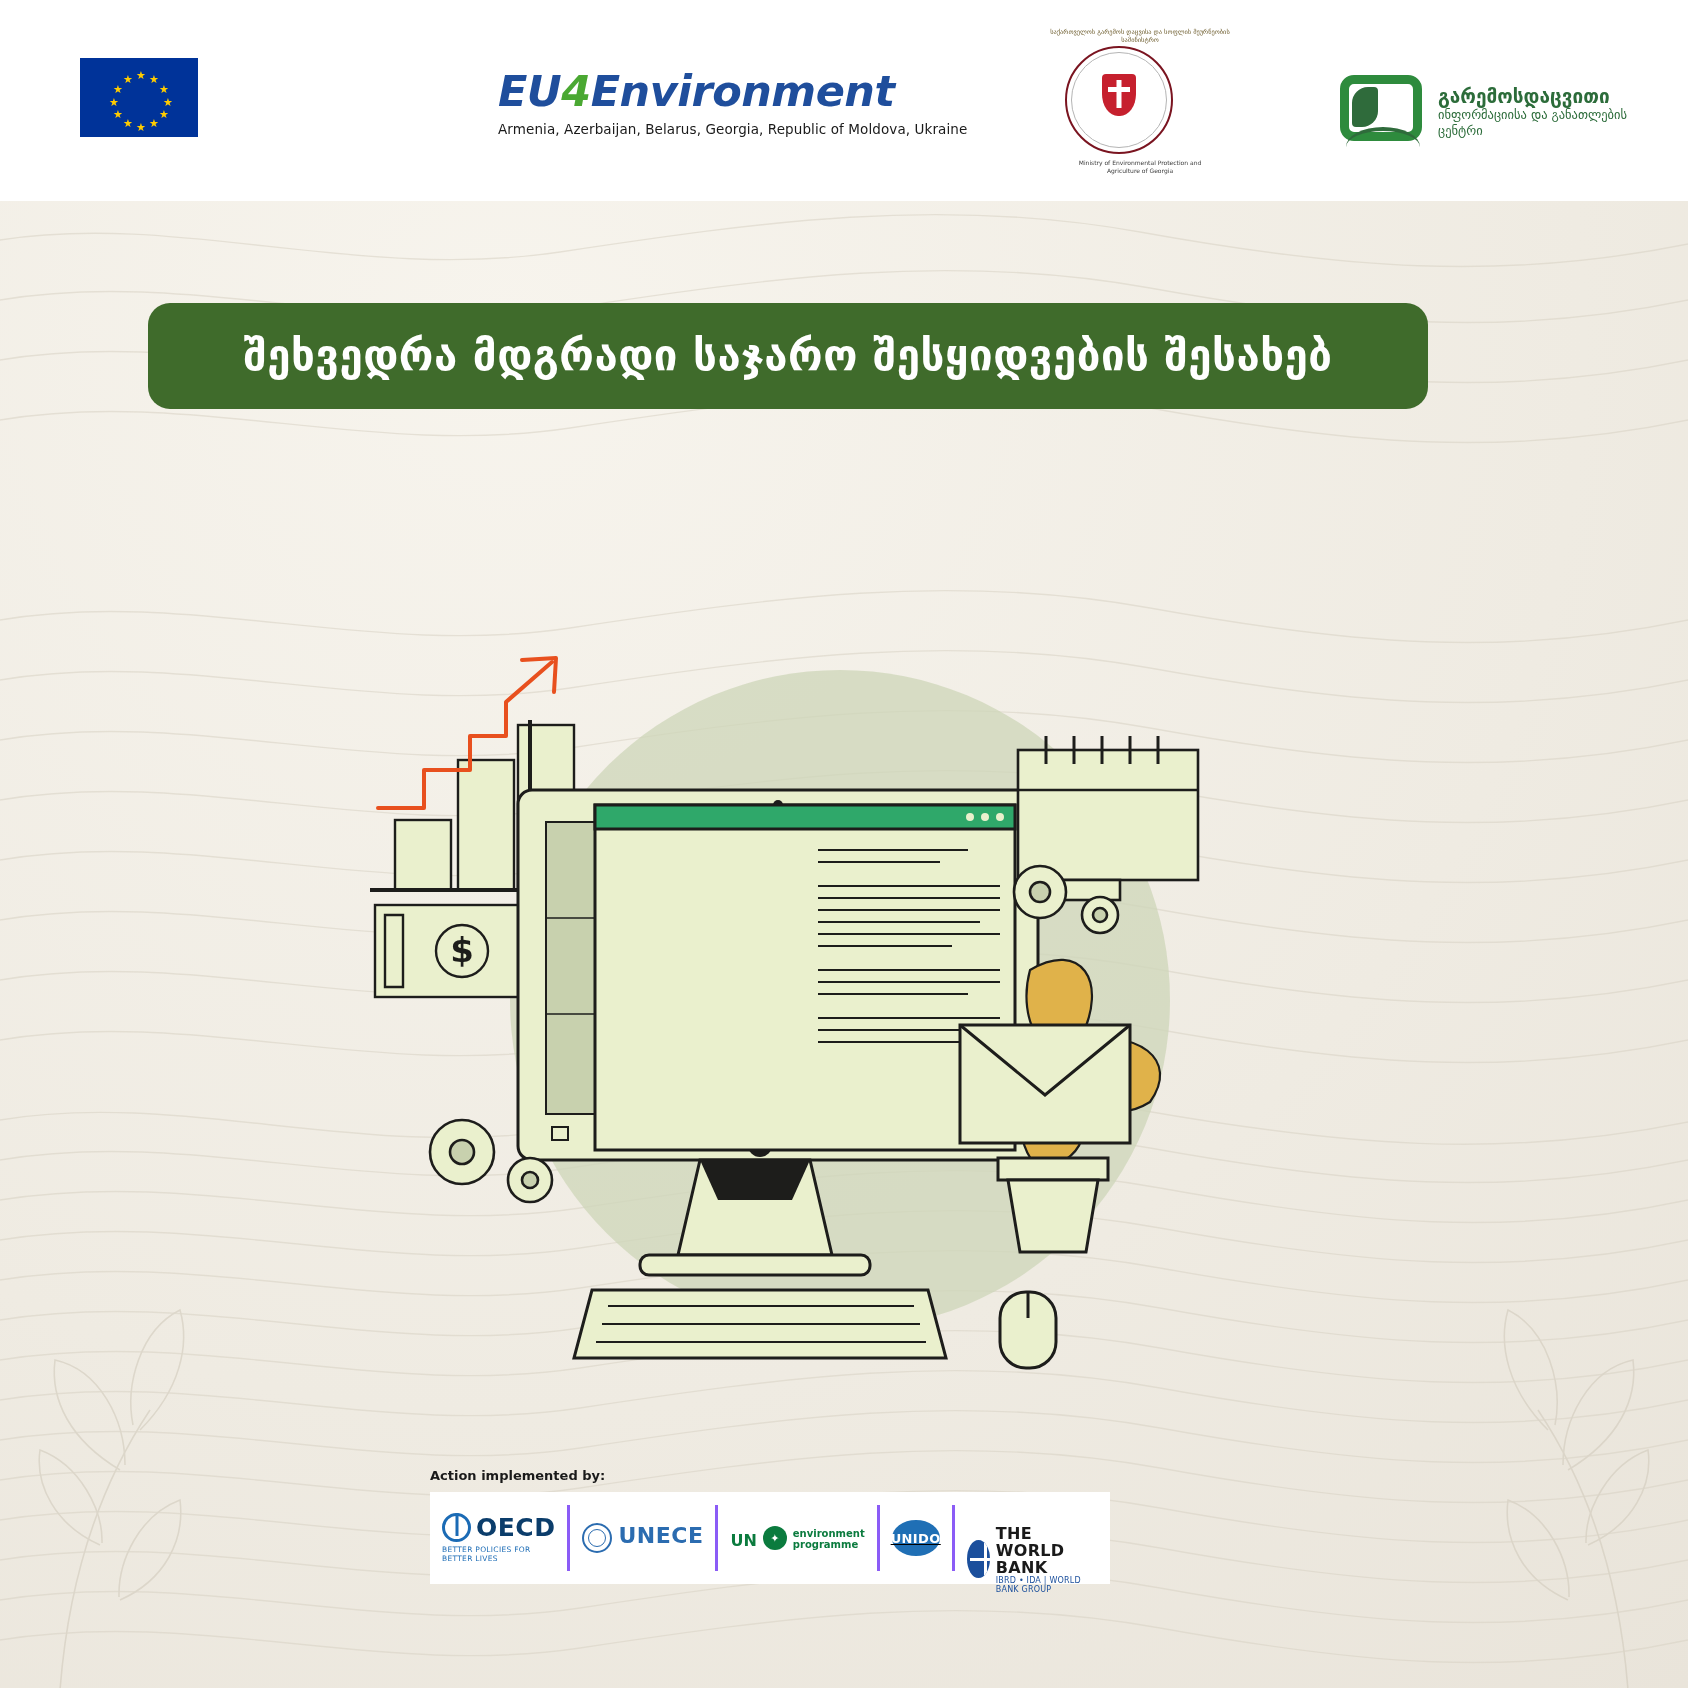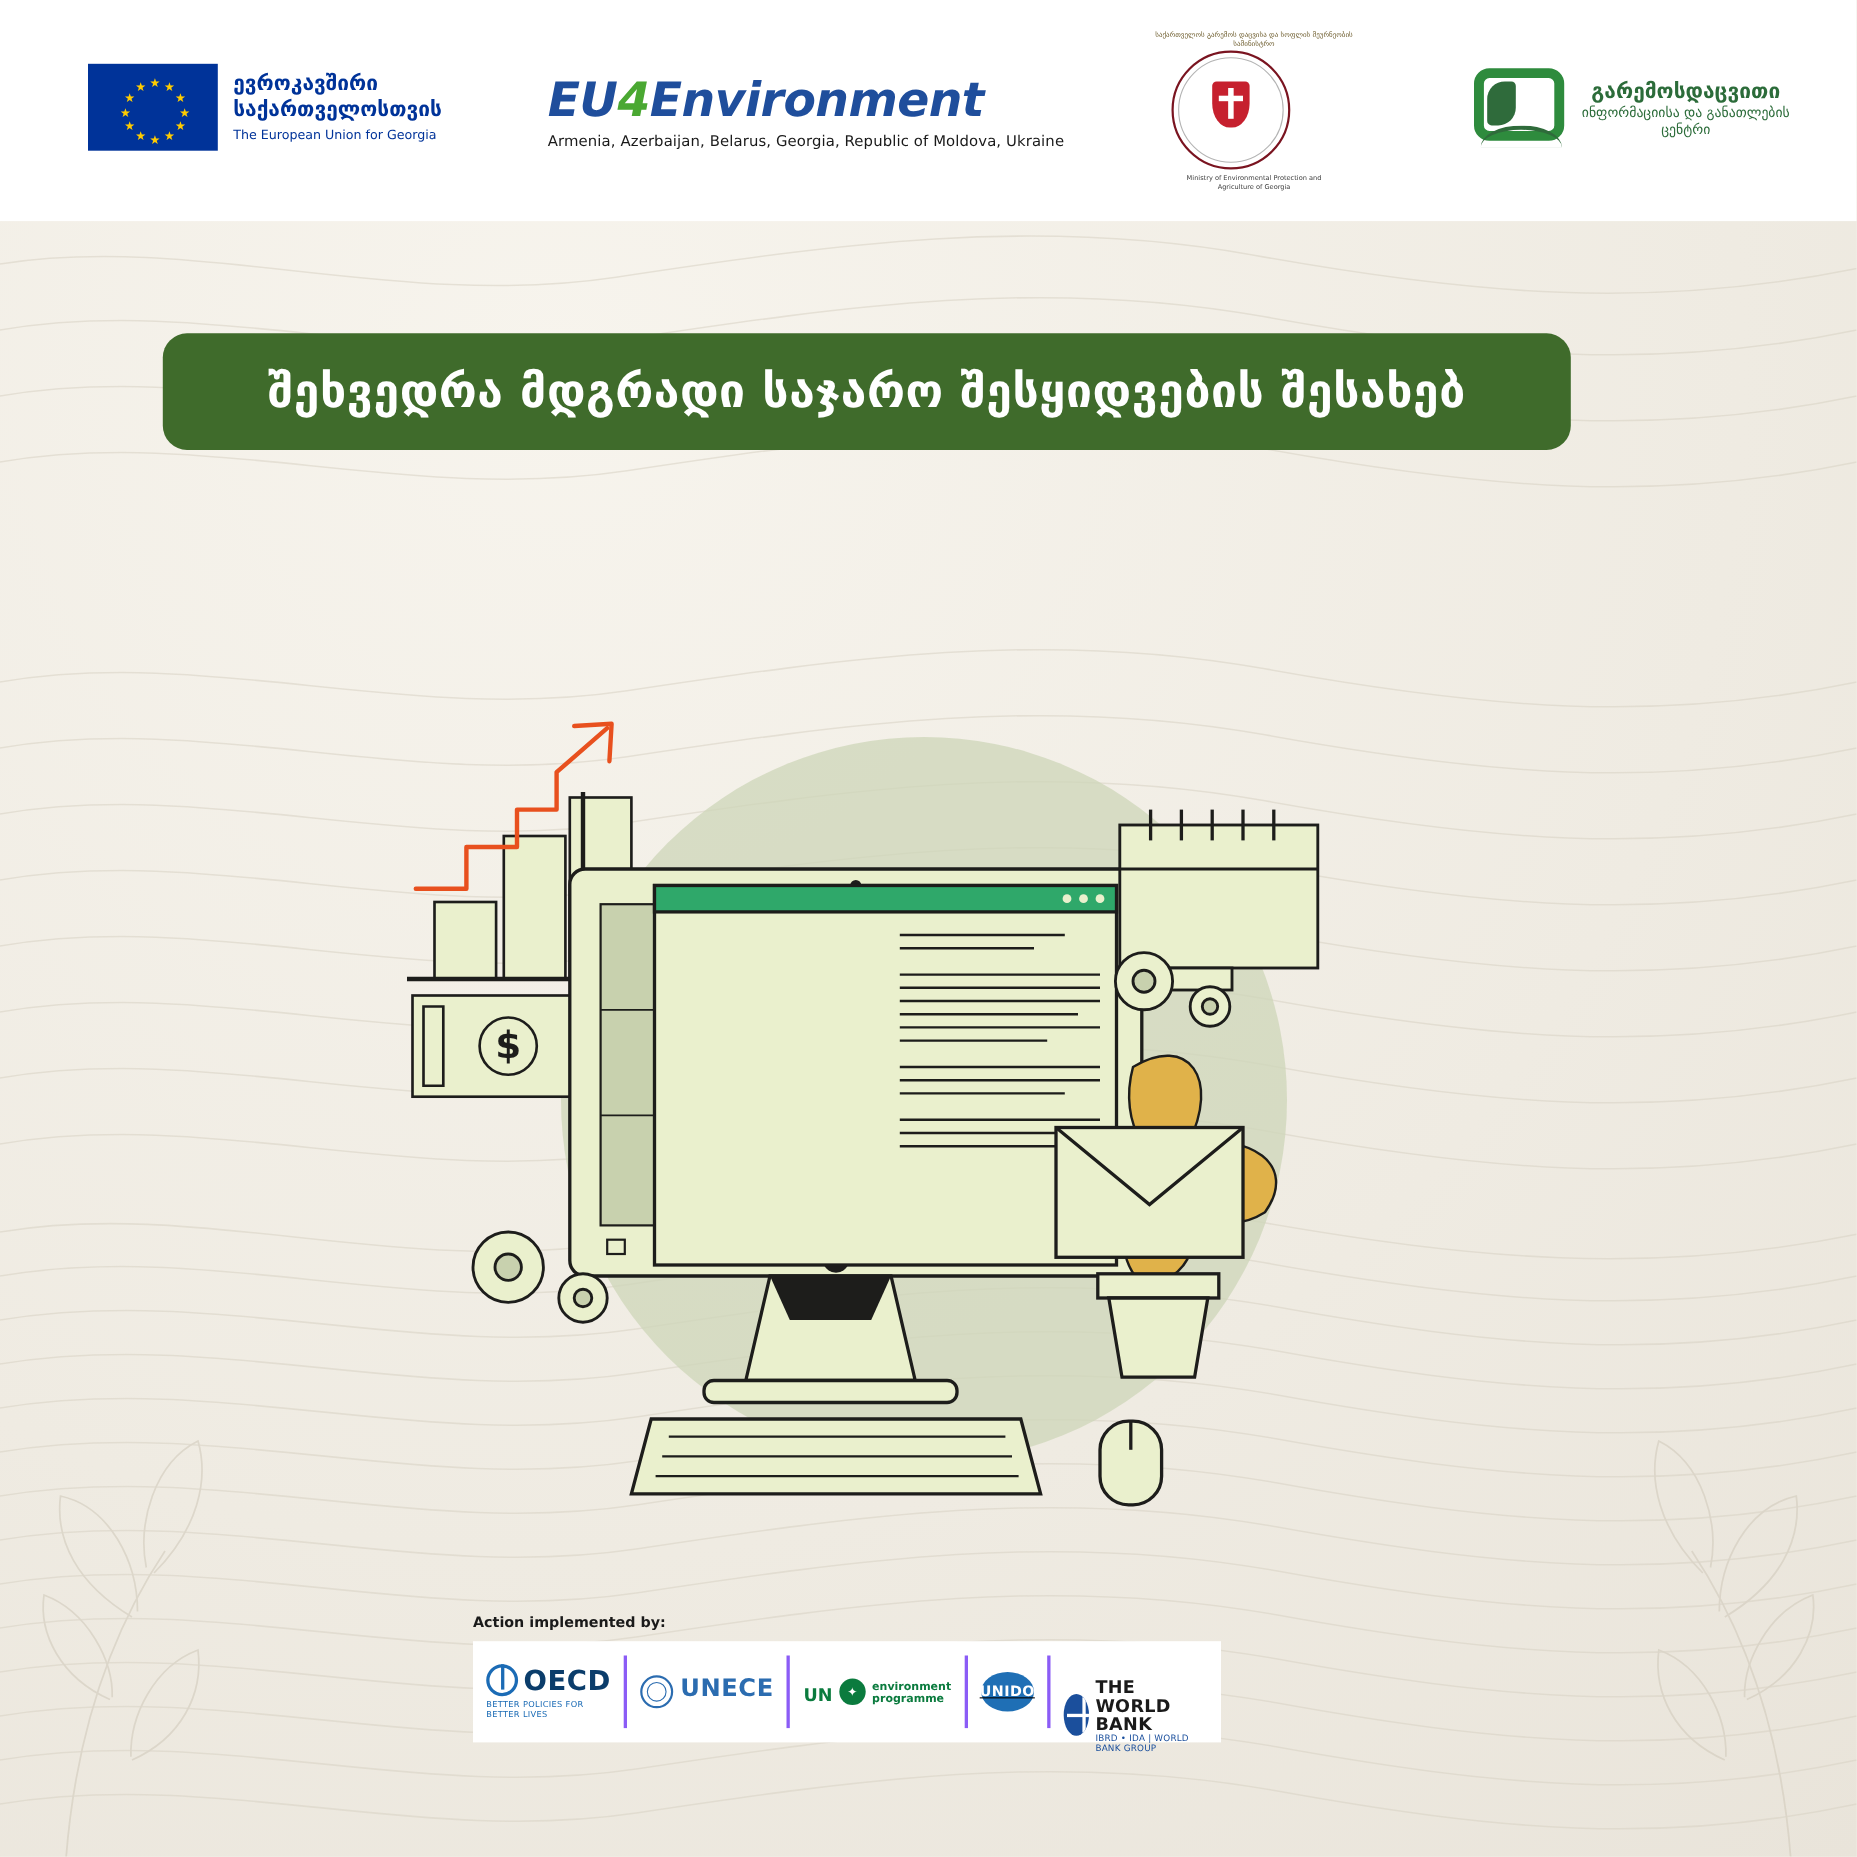--- a/index.html
+++ b/index.html
@@ -162,21 +162,21 @@
     top: -18px;
     transform: translateX(-50%);
     width: 210px;
     text-align: center;
     font-size: 6.4px;
     line-height: 8px;
     color: #6b5a2a;
   }
 
   
-  .eiec-logo { left: 1340px; top: 62px; text-align: center; }
+  .eiec-logo { left: 1340px; top: 75px; }
   .eiec-mark {
     width: 86px;
     height: 74px;
     position: relative;
     flex: none;
   }
   .eiec-mark .sq {
     position: absolute;
     left: 0; top: 0;
     width: 82px; height: 66px;
@@ -427,25 +427,20 @@
           <span class="eu-star" style="left:33px;top:26px;">★</span>
           <span class="eu-star" style="left:79px;top:26px;">★</span>
           <span class="eu-star" style="left:29px;top:39px;">★</span>
           <span class="eu-star" style="left:83px;top:39px;">★</span>
           <span class="eu-star" style="left:33px;top:51px;">★</span>
           <span class="eu-star" style="left:79px;top:51px;">★</span>
           <span class="eu-star" style="left:43px;top:60px;">★</span>
           <span class="eu-star" style="left:69px;top:60px;">★</span>
           <span class="eu-star" style="left:56px;top:64px;">★</span>
         </div>
-        <div class="eu-text">
-          <div class="l1">ევროკავშირი</div>
-          <div class="l2">საქართველოსთვის</div>
-          <div class="l3">The European Union for Georgia</div>
-        </div>
       </div>
 
       <div class="logo e4e-logo">
         <div>
           <div class="e4e-main">
             <span class="blue">EU</span><span class="green">4</span><span class="blue">Environment</span>
           </div>
           <div class="e4e-sub">Armenia, Azerbaijan, Belarus, Georgia, Republic of Moldova, Ukraine</div>
         </div>
       </div>

